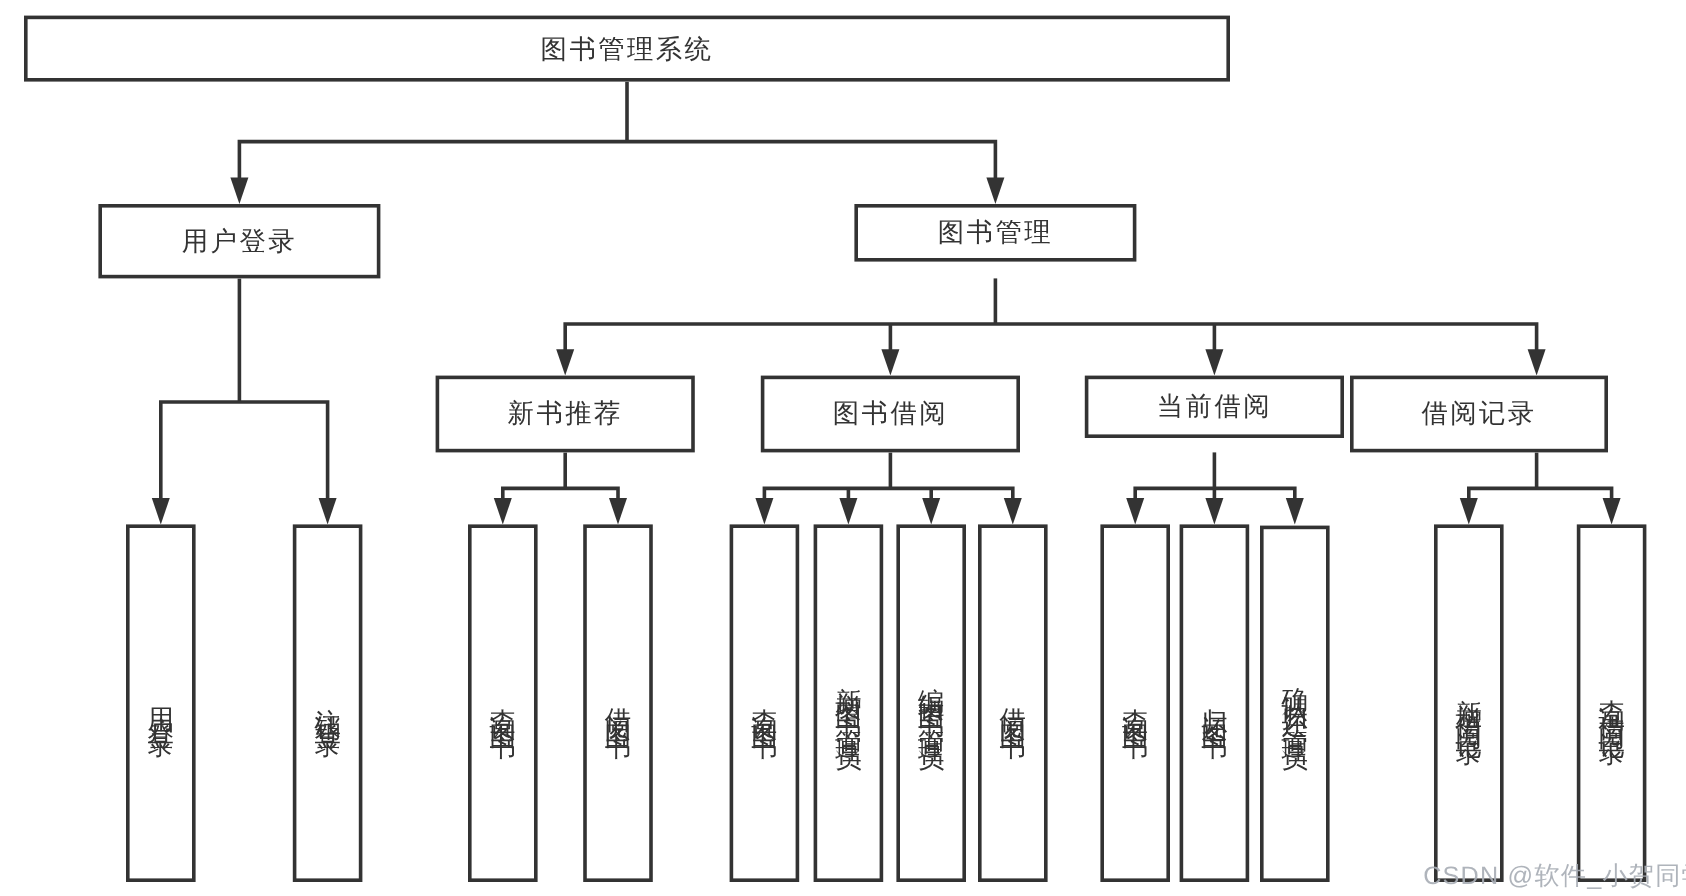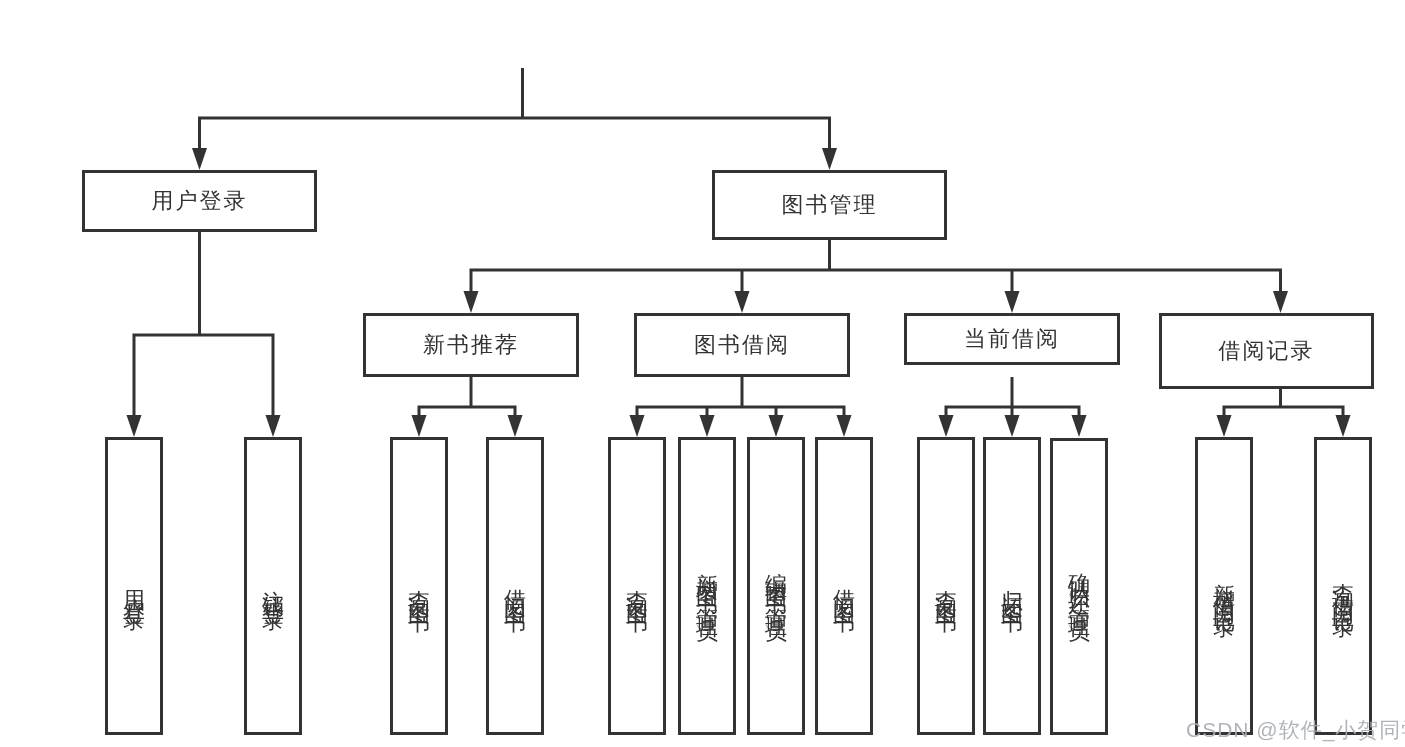--- a/index.html
+++ b/index.html
@@ -105,28 +105,29 @@
       <polygon points="768.5,415 783.5,415 776,437"></polygon>
       <polygon points="836.5,415 851.5,415 844,437"></polygon>
       <polygon points="938.5,415 953.5,415 946,437"></polygon>
       <polygon points="1004.5,415 1019.5,415 1012,437"></polygon>
       <polygon points="1071.5,415 1086.5,415 1079,437"></polygon>
       <polygon points="1216.5,415 1231.5,415 1224,437"></polygon>
       <polygon points="1335.5,415 1350.5,415 1343,437"></polygon>
     </g>
   </svg>
 
+  <div class="box h-label" style="left:20px;top:13px;width:1005px;height:55px">图书管理系统</div>
 
   <div class="box h-label" style="left:82px;top:170px;width:235px;height:62px">用户登录</div>
-  <div class="box h-label" style="left:712px;top:170px;width:235px;height:70px">图书管理</div>
+  <div class="box h-label" style="left:712px;top:170px;width:235px;height:48px">图书管理</div>
 
   <div class="box h-label" style="left:634px;top:313px;width:216px;height:64px">图书借阅</div>
   <div class="box h-label" style="left:363px;top:313px;width:216px;height:64px">新书推荐</div>
   <div class="box h-label" style="left:904px;top:313px;width:216px;height:52px">当前借阅</div>
-  <div class="box h-label" style="left:1159px;top:313px;width:215px;height:76px">借阅记录</div>
+  <div class="box h-label" style="left:1125px;top:313px;width:215px;height:64px">借阅记录</div>
 
   <div class="box leaf" style="left:105px;top:437px;width:58px;height:298px">用户登录</div>
   <div class="box leaf" style="left:244px;top:437px;width:58px;height:298px">注销登录</div>
 
   <div class="box leaf" style="left:390px;top:437px;width:58px;height:298px">查询图书</div>
   <div class="box leaf" style="left:486px;top:437px;width:58px;height:298px">借阅图书</div>
 
   <div class="box leaf" style="left:608px;top:437px;width:58px;height:298px">查询图书</div>
   <div class="box leaf" style="left:678px;top:437px;width:58px;height:298px">新增图书（管理员）</div>
   <div class="box leaf" style="left:747px;top:437px;width:58px;height:298px">编辑图书（管理员）</div>

